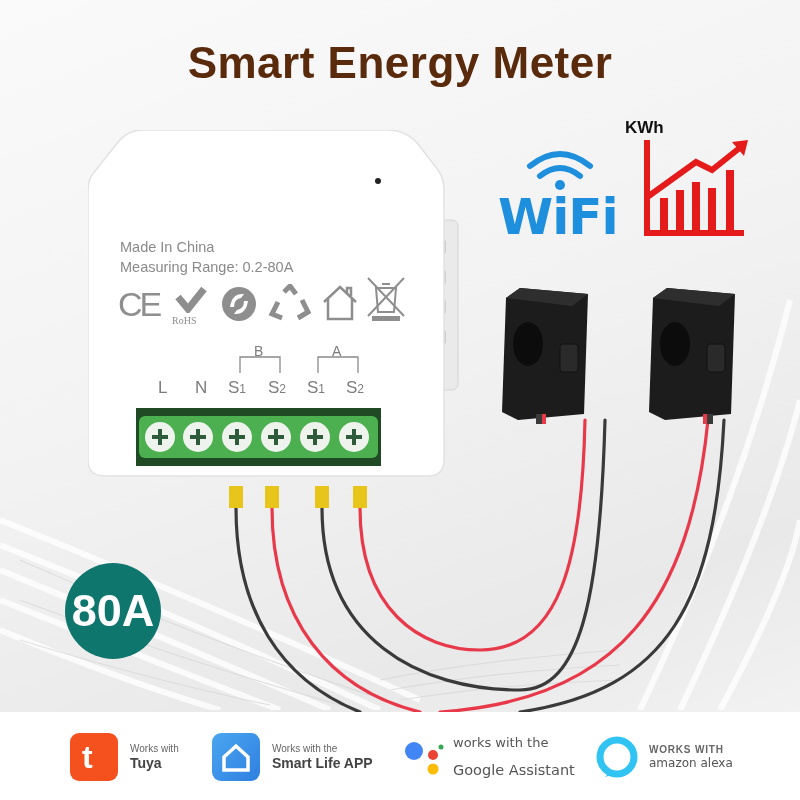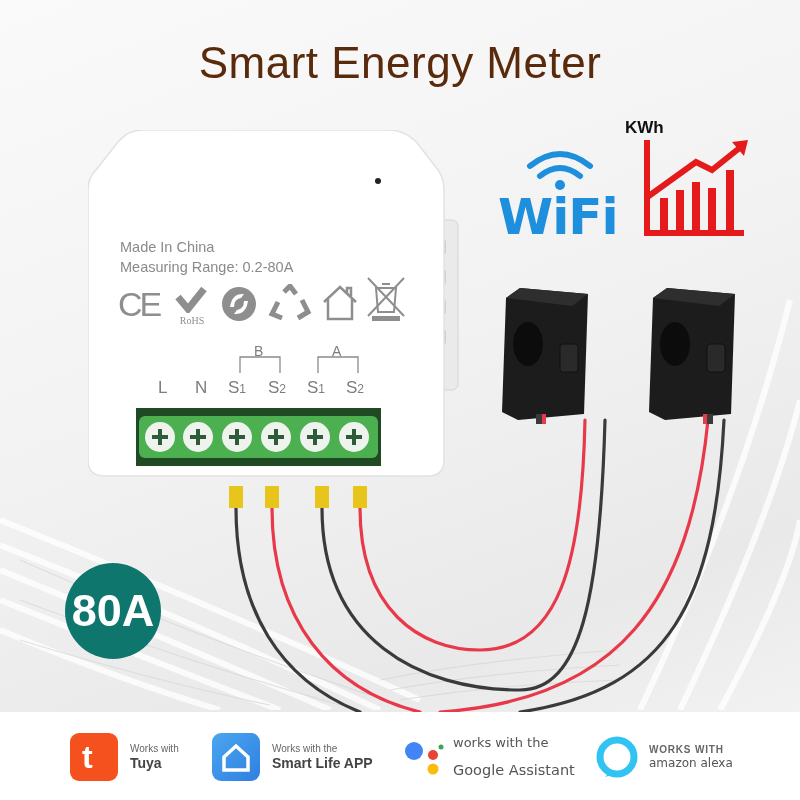--- a/index.html
+++ b/index.html
@@ -1,20 +1,20 @@
 <!DOCTYPE html>
 <html><head>
 <meta charset="utf-8">
 <style>
   html, body { margin:0; padding:0; }
   body { width:800px; height:800px; overflow:hidden; position:relative;
     background: linear-gradient(160deg, #fafafa 0%, #f2f2f2 45%, #e9e9e9 75%, #f6f6f6 100%);
     font-family: "Liberation Sans", sans-serif; }
   .abs { position:absolute; }
-  .title { left:0; top:38px; width:800px; text-align:center; font-size:44px; font-weight:normal; color:#5a2a0c; letter-spacing:0.5px; }
+  .title { left:0; top:38px; width:800px; text-align:center; font-size:44px; font-weight:bold; color:#5a2a0c; letter-spacing:0.5px; }
   .bgwave { left:0; top:0; width:800px; height:710px; }
   .device { left:88px; top:130px; width:380px; height:360px; }
   .dev-text { color:#8a8a8a; font-size:14.5px; line-height:20px; }
   .cert { color:#8e8e8e; }
   .term-label { color:#7d7d7d; font-size:17px; }
   .grp-label { color:#7d7d7d; font-size:14px; }
   .wifi-text { left:498px; top:188px; font-size:50px; font-weight:bold; color:#1e8fdd; letter-spacing:-1px; font-family:"DejaVu Sans", sans-serif; }
   .kwh { left:625px; top:118px; font-size:17px; font-weight:bold; color:#111; }
   .badge80 { left:65px; top:563px; width:96px; height:96px; border-radius:50%; background:#0f766e; color:#fff; font-weight:bold; font-size:45px; display:flex; align-items:center; justify-content:center; }
   .footer { left:0; top:712px; width:800px; height:88px; background:#ffffff; }
@@ -83,21 +83,21 @@
   <path d="M55 0 L300 0 Q318 0 330 14 L350 40 Q356 48 356 60 L356 330 Q356 346 340 346 L16 346 Q0 346 0 330 L0 60 Q0 48 8 40 L30 12 Q40 0 55 0 Z" fill="#ffffff" stroke="#e2e2e2" stroke-width="1.5"></path>
   <circle cx="290" cy="51" r="3" fill="#222"></circle>
 </svg>
 
 <div class="abs dev-text" style="left:120px;top:205px;margin-top:32px;">
   <div>Made In China</div>
   <div>Measuring Range: 0.2-80A</div>
 </div>
 
 <div class="abs cert" style="left:118px;top:285px;font-size:34px;font-weight:normal;letter-spacing:-3px;">CE</div>
-<div class="abs" style="left:172px;top:285px;width:40px;height:40px;text-align:center;">
+<div class="abs" style="left:172px;top:285px;width:40px;height:40px;">
   <svg width="40" height="28" viewBox="0 0 40 28">
       <path d="M6 12 L16 24 L32 4" stroke="#8e8e8e" stroke-width="7" fill="none"></path>
     </svg>
   <div style="font-family:'Liberation Serif',serif;font-size:10px;color:#8e8e8e;margin-top:-2px;">RoHS</div>
 </div>
 <svg class="abs" style="left:220px;top:285px" width="38" height="38" viewBox="0 0 38 38">
   <circle cx="19" cy="19" r="17" fill="#8e8e8e"></circle>
   <path d="M10 22 Q12 8 24 9 L21 13 Q14 14 14 22 Z" fill="#fff"></path>
   <path d="M28 16 Q26 30 14 29 L17 25 Q24 24 24 16 Z" fill="#fff"></path>
 </svg>

